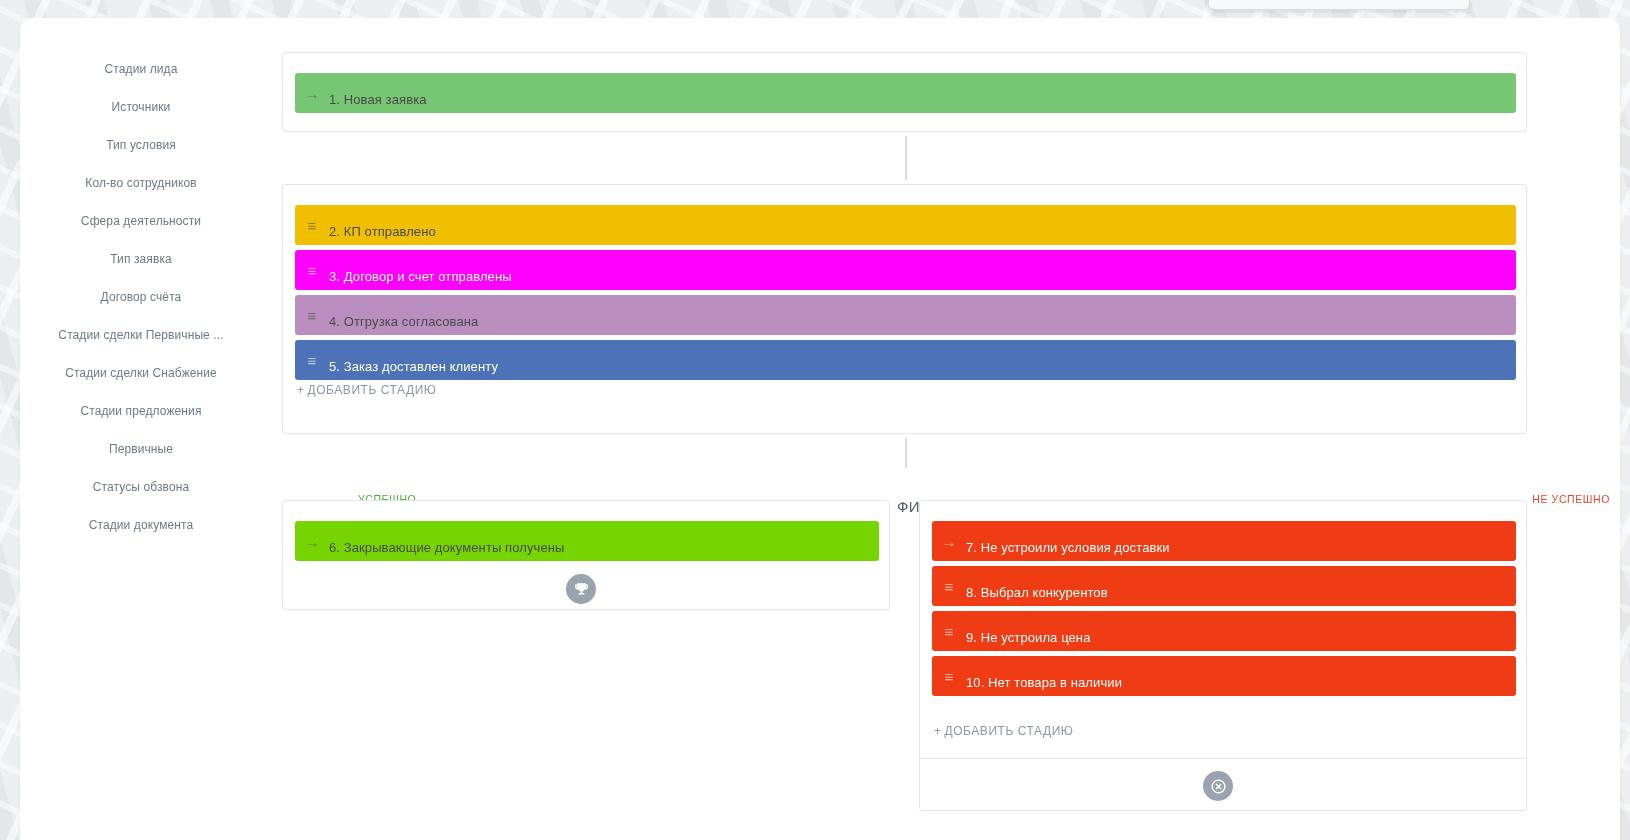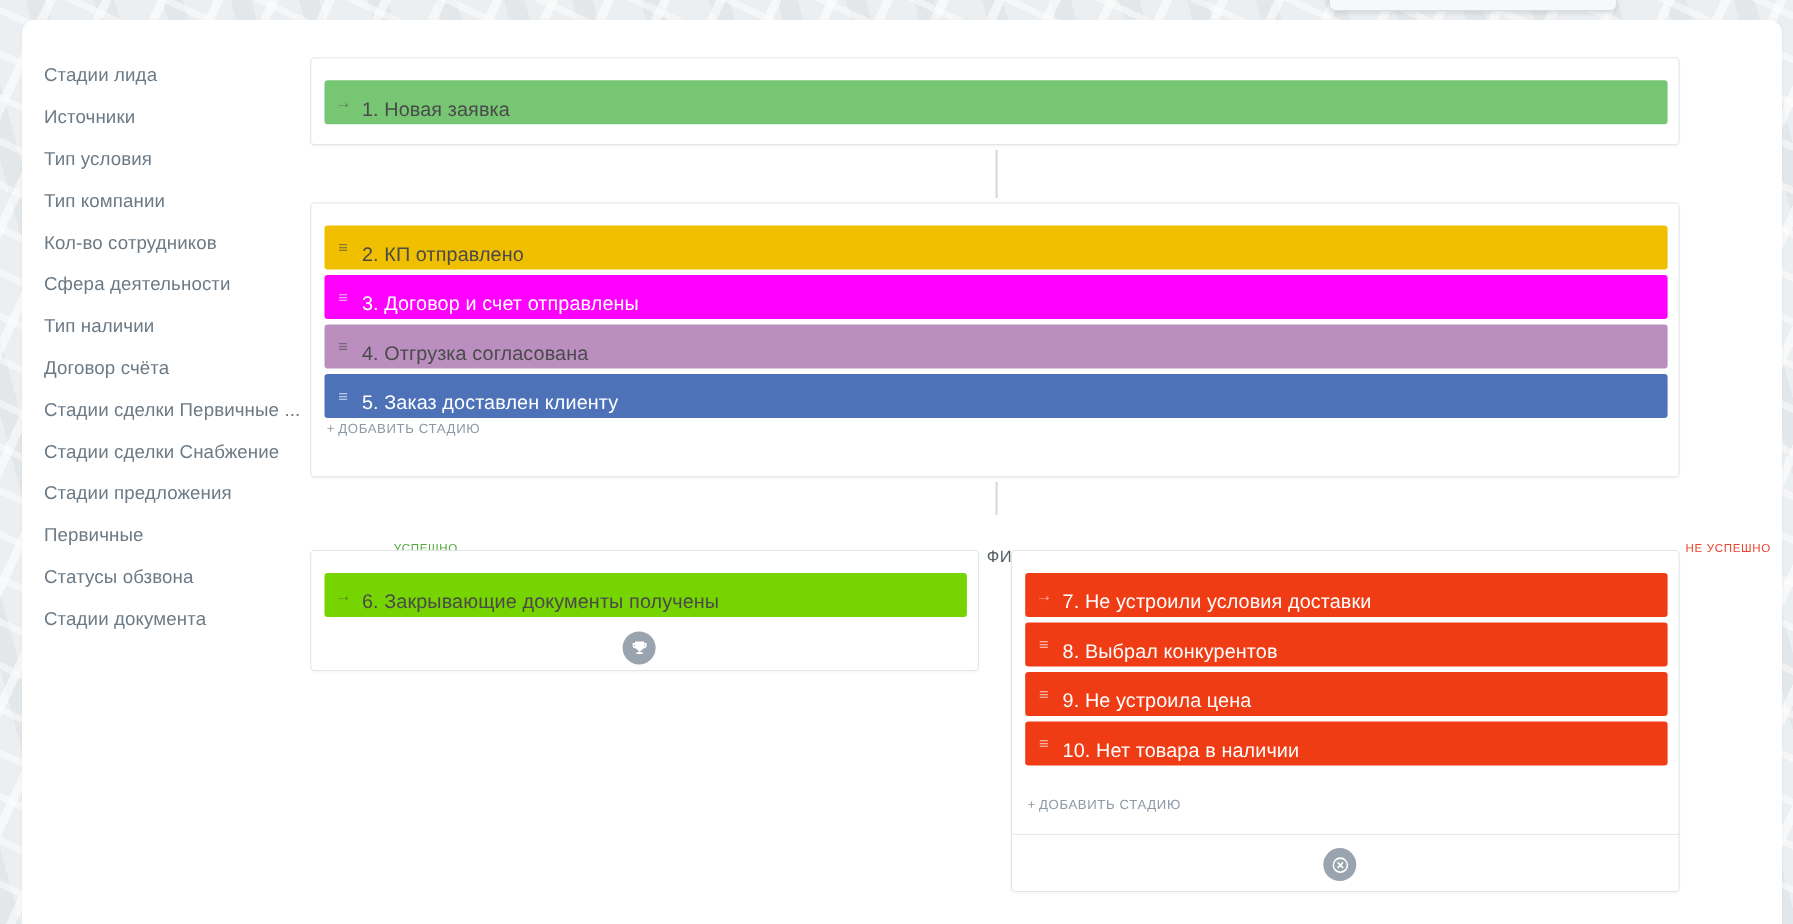--- a/index.html
+++ b/index.html
@@ -41,25 +41,26 @@
   
   .sidebar {
     position: absolute; left: 0; top: 32px;
     width: 222px;
   }
   .side-item {
     position: relative;
     height: 38px;
     display: flex; align-items: center;
     padding-left: 20px;
-    font-size: 17px;
+    font-size: 12px;
     color: #6c7a86;
     letter-spacing: .1px;
     white-space: nowrap;
     cursor: pointer;
+    justify-content: center;
   }
   .side-item.active {
     background: #2fc6f6;
     color: #ffffff;
     border-top-right-radius: 3px;
     border-bottom-right-radius: 3px;
   }
   .side-item.active::after {
     content: "";
     position: absolute;
@@ -97,21 +98,21 @@
   }
   .stage .grip {
     width: 34px;
     flex: 0 0 34px;
     text-align: center;
     font-size: 15px;
     line-height: 1;
     opacity: .6;
   }
   .stage .stage-label {
-    font-size: 18px;
+    font-size: 13px;
     white-space: nowrap;
     letter-spacing: .1px;
     margin-top: 12px;
   }
   .stage.dark .grip, .stage.dark .stage-label { color: #4a4a4a; }
   .stage.light .grip, .stage.light .stage-label { color: #ffffff; }
   .stage.bold .stage-label { font-weight: normal; }
 
   .wide { width: 1221px; }
   .narrow-ok { width: 584px; }
@@ -195,30 +196,27 @@
       <div class="side-item">
         <span>Стадии лида</span>
       </div>
       <div class="side-item">
         <span>Источники</span>
       </div>
       <div class="side-item">
         <span>Тип условия</span>
       </div>
       <div class="side-item">
-        <span>Тип компании</span>
-      </div>
-      <div class="side-item">
         <span>Кол-во сотрудников</span>
       </div>
       <div class="side-item">
         <span>Сфера деятельности</span>
       </div>
       <div class="side-item">
-        <span>Тип наличии</span>
+        <span>Тип заявка</span>
       </div>
       <div class="side-item">
         <span>Договор счёта</span>
       </div>
       <div class="side-item">
         <span>Стадии сделки Первичные ...</span>
       </div>
       <div class="side-item">
         <span>Стадии сделки Снабжение</span>
       </div>

